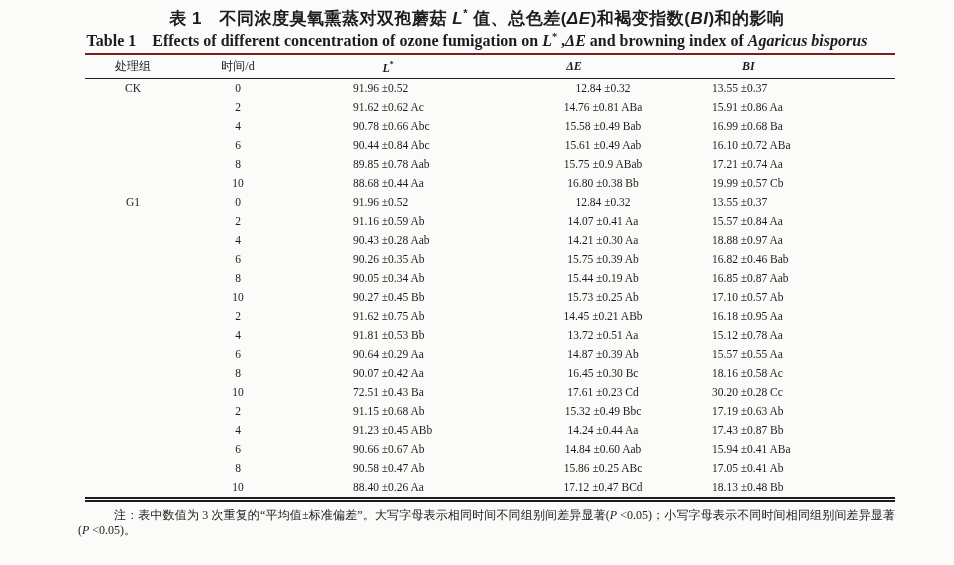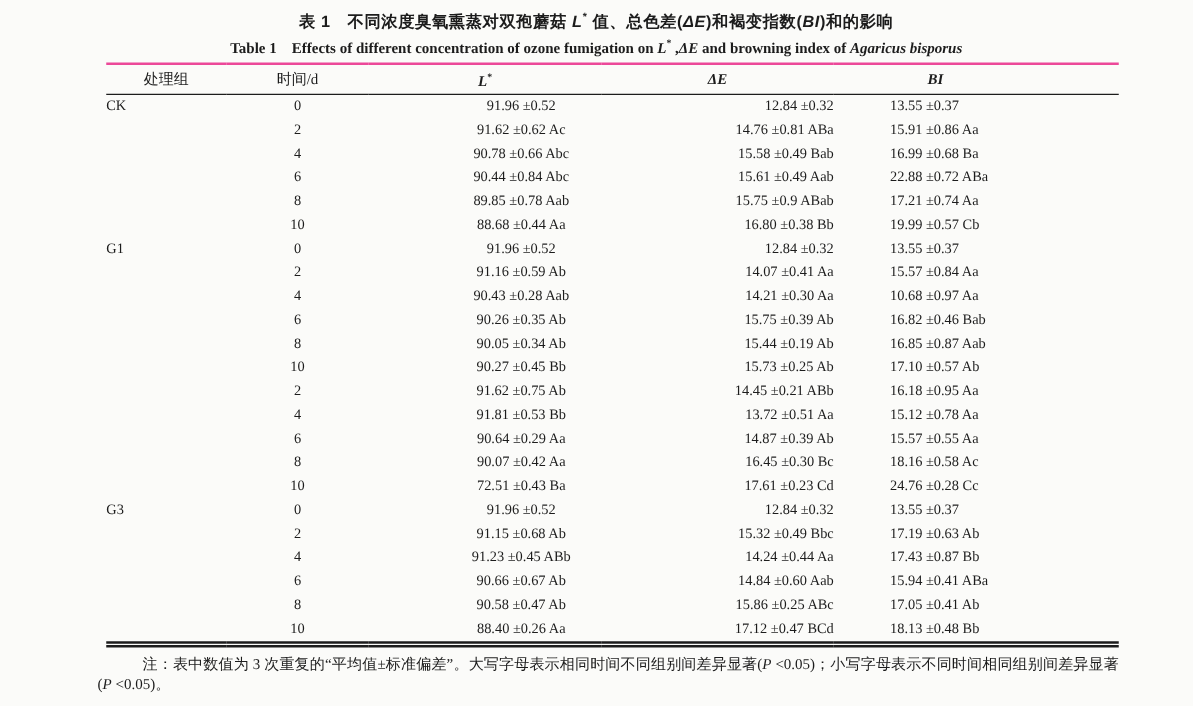--- a/index.html
+++ b/index.html
@@ -12,62 +12,62 @@
   }
   .page { padding-top:5px; }
   .it { font-style:italic; }
   .bd { font-weight:bold; }
   sup { font-size:0.65em; }
 
   .title-zh {
     text-align:center;
     font-family:"Liberation Sans","DejaVu Sans",sans-serif;
     font-weight:bold;
-    font-size:13px;
+    font-size:17px;
     line-height:17px;
     letter-spacing:0.5px;
   }
   .title-en {
     text-align:center;
     font-weight:bold;
-    font-size:12px;
+    font-size:16px;
     line-height:16px;
     margin-top:2px;
   }
 
   table.data {
     table-layout:fixed;
     width:810px;
     margin:4px 0 0 85px;
     border-collapse:collapse;
-    border-top:2px solid #ec4899;
+    border-top:2px solid #7f1d1d;
     border-bottom:5px double #1c1c1c;
   }
   table.data th {
     height:19px;
     font-size:12px;
     font-weight:normal;
     line-height:19px;
     padding:0;
     border-bottom:1px solid #1c1c1c;
     text-align:center;
     white-space:nowrap;
   }
   table.data th:nth-child(5) { text-align:left; padding-left:75px; }
   table.data td {
     height:19px;
     font-size:11.5px;
     line-height:19px;
     padding:0;
     white-space:nowrap;
   }
-  table.data td:nth-child(1) { text-align:left; }
+  table.data td:nth-child(1) { text-align:center; }
   table.data td:nth-child(2) { text-align:center; }
-  table.data td:nth-child(3) { text-align:center; padding-left:58px; }
-  table.data td:nth-child(4) { text-align:right; padding-left:58px; }
+  table.data td:nth-child(3) { text-align:left; padding-left:58px; }
+  table.data td:nth-child(4) { text-align:center; padding-left:58px; }
   table.data td:nth-child(5) { text-align:left; padding-left:45px; }
 
   .note {
     margin:6px 59px 0 78px;
     font-size:12px;
     line-height:15.5px;
     text-align:justify;
     text-indent:3em;
   }
 </style>
@@ -115,21 +115,21 @@
           <td>4</td>
           <td>90.78 ±0.66 Abc</td>
           <td>15.58 ±0.49 Bab</td>
           <td>16.99 ±0.68 Ba</td>
         </tr>
         <tr>
           <td></td>
           <td>6</td>
           <td>90.44 ±0.84 Abc</td>
           <td>15.61 ±0.49 Aab</td>
-          <td>22.88 ±0.72 ABa</td>
+          <td>16.10 ±0.72 ABa</td>
         </tr>
         <tr>
           <td></td>
           <td>8</td>
           <td>89.85 ±0.78 Aab</td>
           <td>15.75 ±0.9 ABab</td>
           <td>17.21 ±0.74 Aa</td>
         </tr>
         <tr>
           <td></td>
@@ -150,21 +150,21 @@
           <td>2</td>
           <td>91.16 ±0.59 Ab</td>
           <td>14.07 ±0.41 Aa</td>
           <td>15.57 ±0.84 Aa</td>
         </tr>
         <tr>
           <td></td>
           <td>4</td>
           <td>90.43 ±0.28 Aab</td>
           <td>14.21 ±0.30 Aa</td>
-          <td>10.68 ±0.97 Aa</td>
+          <td>18.88 ±0.97 Aa</td>
         </tr>
         <tr>
           <td></td>
           <td>6</td>
           <td>90.26 ±0.35 Ab</td>
           <td>15.75 ±0.39 Ab</td>
           <td>16.82 ±0.46 Bab</td>
         </tr>
         <tr>
           <td></td>
@@ -206,28 +206,21 @@
           <td>8</td>
           <td>90.07 ±0.42 Aa</td>
           <td>16.45 ±0.30 Bc</td>
           <td>18.16 ±0.58 Ac</td>
         </tr>
         <tr>
           <td></td>
           <td>10</td>
           <td>72.51 ±0.43 Ba</td>
           <td>17.61 ±0.23 Cd</td>
-          <td>24.76 ±0.28 Cc</td>
-        </tr>
-        <tr>
-          <td>G3</td>
-          <td>0</td>
-          <td>91.96 ±0.52</td>
-          <td>12.84 ±0.32</td>
-          <td>13.55 ±0.37</td>
+          <td>30.20 ±0.28 Cc</td>
         </tr>
         <tr>
           <td></td>
           <td>2</td>
           <td>91.15 ±0.68 Ab</td>
           <td>15.32 ±0.49 Bbc</td>
           <td>17.19 ±0.63 Ab</td>
         </tr>
         <tr>
           <td></td>

